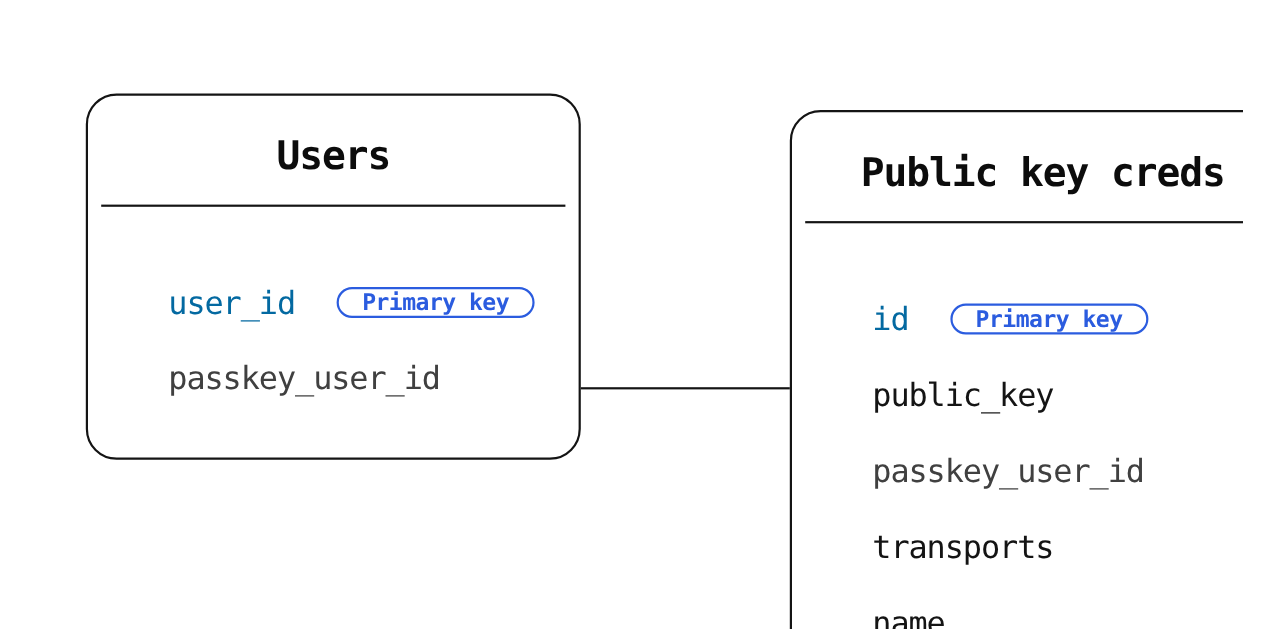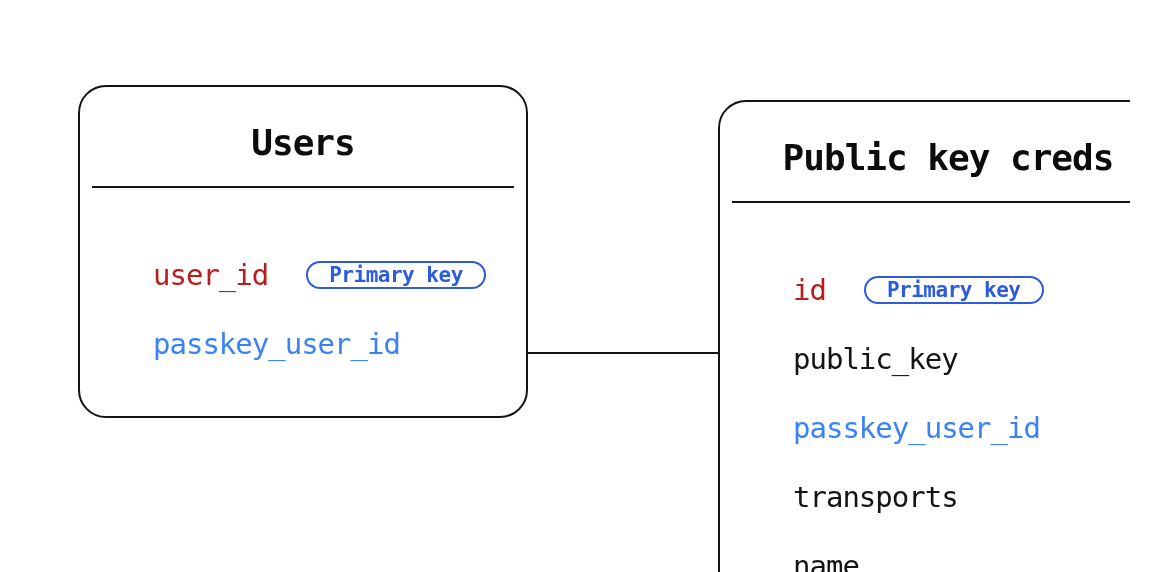--- a/index.html
+++ b/index.html
@@ -60,22 +60,22 @@
     align-items: center;
   }
 
   .field-name {
     font-size: 29px;
     color: #141414;
     letter-spacing: -1px;
     white-space: nowrap;
   }
 
-  .field-name.pk { color: #b91c1c; }
-  .field-name.fk { color: #3b82f6; }
+  .field-name.pk { color: #0369a1; }
+  .field-name.fk { color: #404040; }
 
   .pk-badge {
     display: inline-flex;
     align-items: center;
     justify-content: center;
     margin-left: 26px;
     height: 28px;
     padding: 0 21px;
     border: 2px solid #2b5cdf;
     border-radius: 999px;

